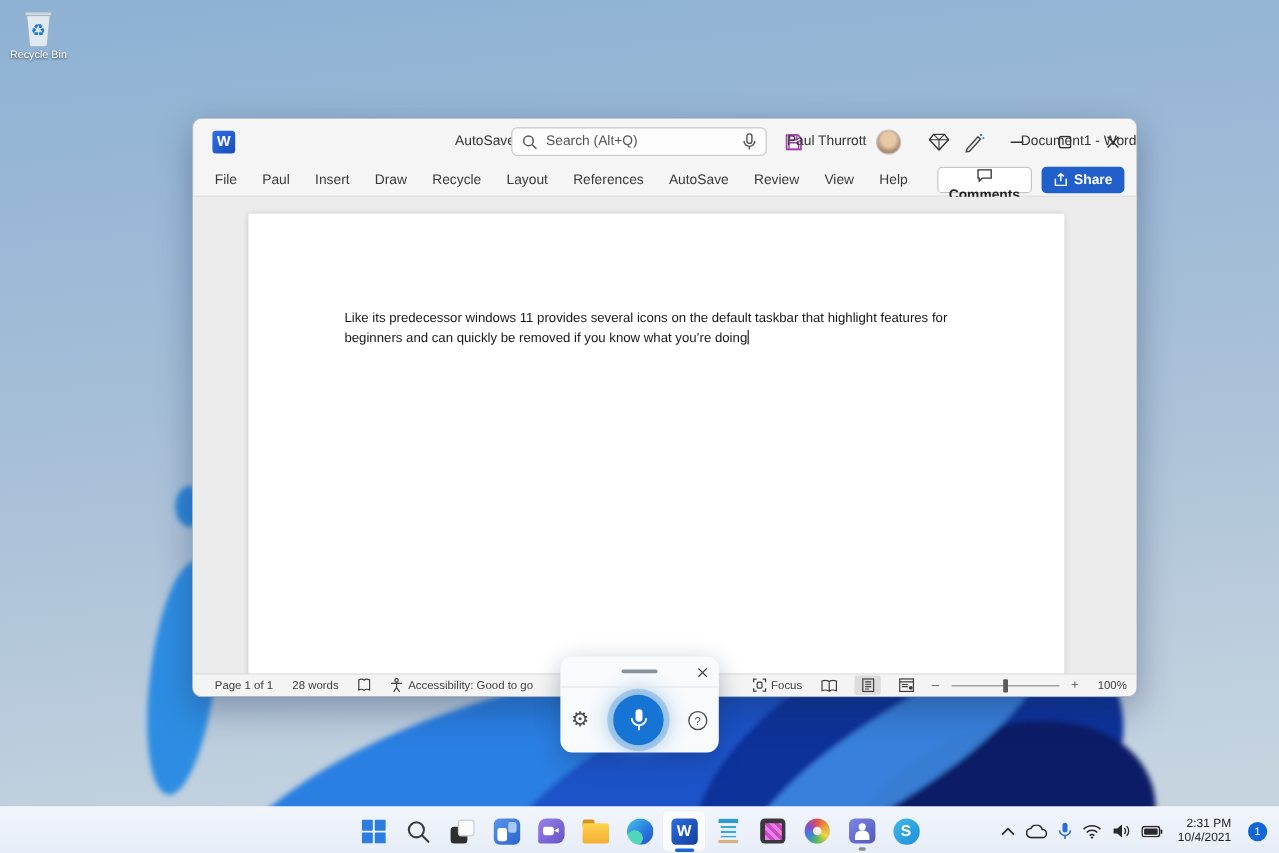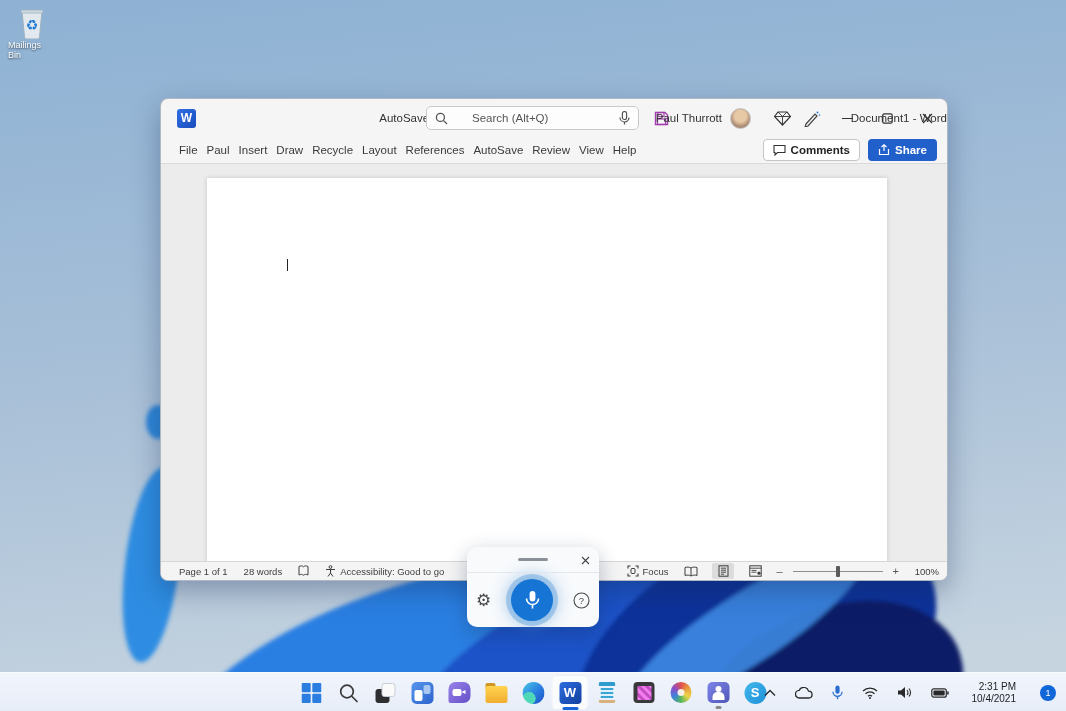--- a/index.html
+++ b/index.html
@@ -29,35 +29,35 @@
     color:#fff; font-weight:bold; font-size:12px; display:flex; align-items:center; justify-content:center; }
   .word-logo::before { content:"W"; }
   .autosave { display:flex; align-items:center; gap:6px; margin-left:14px; font-size:11.5px; color:#333; }
   .toggle { display:flex; align-items:center; gap:3px; border:1px solid #7a7a7a; border-radius:9px;
     height:17px; padding:0 7px 0 2px; background:#fff; }
   .toggle .knob { width:11px; height:11px; border-radius:50%; background:#5c5c5c; }
   .toggle .state { font-size:10px; color:#444; }
   .save-icon { margin-left:12px; }
   .doc-title { margin-left:12px; font-size:11.5px; color:#333; }
   .search-box { position:absolute; left:265px; top:7px; width:213px; height:24px; background:#fdfdfd;
-    border:1px solid #c9c9c9; border-radius:5px; display:flex; align-items:center; padding:0 8px; gap:24px; }
+    border:1px solid #c9c9c9; border-radius:5px; display:flex; align-items:center; padding:0 8px; gap:7px; }
   .search-box .ph { font-size:11.5px; color:#555; flex:1; }
   .tb-right { position:absolute; right:0; top:0; height:38px; display:flex; align-items:center; }
   .user-name { font-size:11.5px; color:#333; margin-right:8px; }
   .avatar { width:21px; height:21px; border-radius:50%; border:1px solid #c2c2c2;
     background:radial-gradient(circle at 50% 38%, #e8c9a6 0 38%, #b5967c 62%, #8a7158 100%); margin-right:16px; }
   .tb-icon-btn { width:30px; height:38px; display:flex; align-items:center; justify-content:center; }
   .chrome-btn { width:40px; height:38px; display:flex; align-items:center; justify-content:center; }
 
-  .tabs-row { height:27px; display:flex; align-items:center; padding:0 10px 0 18px; gap:9px;
+  .tabs-row { height:27px; display:flex; align-items:center; padding:0 10px 0 18px; gap:21px;
     font-size:11.5px; color:#3a3a3a; border-bottom:1px solid #dadada; flex:0 0 auto; }
   .tab { cursor:default; }
   .tabs-right { margin-left:auto; display:flex; align-items:center; gap:8px; }
   .btn-comments { display:flex; align-items:center; gap:5px; height:22px; padding:0 9px;
-    background:#fff; border:1px solid #c6c6c6; border-radius:4px; font-size:11.5px; font-weight:bold; color:#222; }
+    background:#fff; border:1px solid #c6c6c6; border-radius:4px; font-size:11.5px; font-weight:bold; color:#222;flex-direction:column; }
   .btn-share { display:flex; align-items:center; gap:5px; height:22px; padding:0 10px;
     background:#2160cb; border-radius:4px; font-size:11.5px; font-weight:bold; color:#fff; }
 
   .doc-area { flex:1; background:#ececec; position:relative; overflow:hidden; }
   .page { position:absolute; left:46px; top:14px; width:680px; height:390px; background:#fff;
     box-shadow:0 0 5px rgba(0,0,0,.16); }
   .page-text { position:absolute; left:80px; top:79px; width:522px; font-size:11px; line-height:16.5px; color:#171717; }
   .caret { display:inline-block; width:1px; height:12px; background:#222; vertical-align:-2px; }
 
   .status-bar { height:19px; border-top:1px solid #d6d6d6; background:#f4f4f4; display:flex; align-items:center;
@@ -119,21 +119,21 @@
   .ic-paint { width:21px; height:21px; border-radius:50%;
     background:conic-gradient(#e05050,#e8a03c,#ecd44a,#58b85c,#3c82dc,#8a50c8,#e05050); position:relative; }
   .ic-paint::before { content:""; position:absolute; left:7px; top:7px; width:7px; height:7px; border-radius:50%; background:#f5efe6; }
   .ic-teams { width:22px; height:21px; border-radius:5px; background:linear-gradient(135deg,#7d85e8,#5157b8); position:relative; }
   .ic-teams::before { content:""; position:absolute; left:8px; top:4px; width:6px; height:6px; border-radius:50%; background:#fff; }
   .ic-teams::after { content:""; position:absolute; left:5px; top:10px; width:12px; height:8px; border-radius:5px 5px 0 0; background:#fff; }
   .ic-skype { width:22px; height:22px; border-radius:50%; background:linear-gradient(135deg,#41b8ec,#1f8fd8);
     color:#fff; font-weight:bold; font-size:13px; display:flex; align-items:center; justify-content:center; }
   .ic-skype::before { content:"S"; }
 
-  .tb-tray { position:absolute; right:0; top:0; height:39px; display:flex; align-items:center; gap:19px; padding-right:10px; }
+  .tb-tray { position:absolute; right:0; top:0; height:39px; display:flex; align-items:center; gap:9px; padding-right:10px; }
   .clock { text-align:right; font-size:10px; line-height:12px; color:#1e1e1e; margin-left:4px; }
   .badge { width:16px; height:16px; border-radius:50%; background:#1166d8; color:#fff; font-size:9px;
     display:flex; align-items:center; justify-content:center; margin-left:5px; }
 </style>
 </head>
 <body>
 
 <svg class="wallpaper" width="1066" height="711" viewBox="0 0 1066 711" preserveAspectRatio="none">
   <defs>
     <linearGradient id="sky" x1="0.2" y1="0" x2="0.35" y2="1">
@@ -159,21 +159,21 @@
 </svg>
 
 <div class="recycle-bin">
   <span>
     <svg width="30" height="32" viewBox="0 0 30 32">
       <path d="M5 4 h20 l-2.5 26 a2 2 0 0 1 -2 2 h-11 a2 2 0 0 1 -2 -2 Z" fill="#e9eef2" stroke="#9fb2bf" stroke-width="1" opacity="0.92"></path>
       <rect x="4" y="3" width="22" height="3" rx="1" fill="#cfd9e0" stroke="#9fb2bf" stroke-width="0.8"></rect>
       <text x="15" y="23" font-size="14" text-anchor="middle" fill="#1f7ad4" font-family="DejaVu Sans, sans-serif">♻</text>
     </svg>
   </span>
-  <span class="label">Mailings Bin</span>
+  <span class="label">Recycle Bin</span>
 </div>
 
 <div class="word-window">
 
   <div class="titlebar">
     <div class="word-logo"></div>
     <div class="autosave">
       <span>AutoSave</span>
       <span class="toggle">
         <span class="knob"></span>
@@ -269,21 +269,21 @@
             </svg>
         </span>
         <span>Share</span>
       </span>
 
     </span>
   </div>
 
   <div class="doc-area">
     <div class="page">
-      <div class="page-text"><span class="caret"></span></div>
+      <div class="page-text"><span>Like its predecessor windows 11 provides several icons on the default taskbar that highlight features for beginners and can quickly be removed if you know what you’re doing</span><span class="caret"></span></div>
     </div>
   </div>
 
   <div class="status-bar">
     <span class="sb-item">Page 1 of 1</span>
     <span class="sb-item">28 words</span>
     <span class="sb-item">
       <svg width="11" height="12" viewBox="0 0 11 12">
           <path d="M1 1.5 C3 0.5 4.5 0.8 5.5 1.8 C6.5 0.8 8 0.5 10 1.5 V10 C8 9 6.5 9.3 5.5 10.3 C4.5 9.3 3 9 1 10 Z" fill="none" stroke="#3d3d3d" stroke-width="1"></path>
         </svg>

